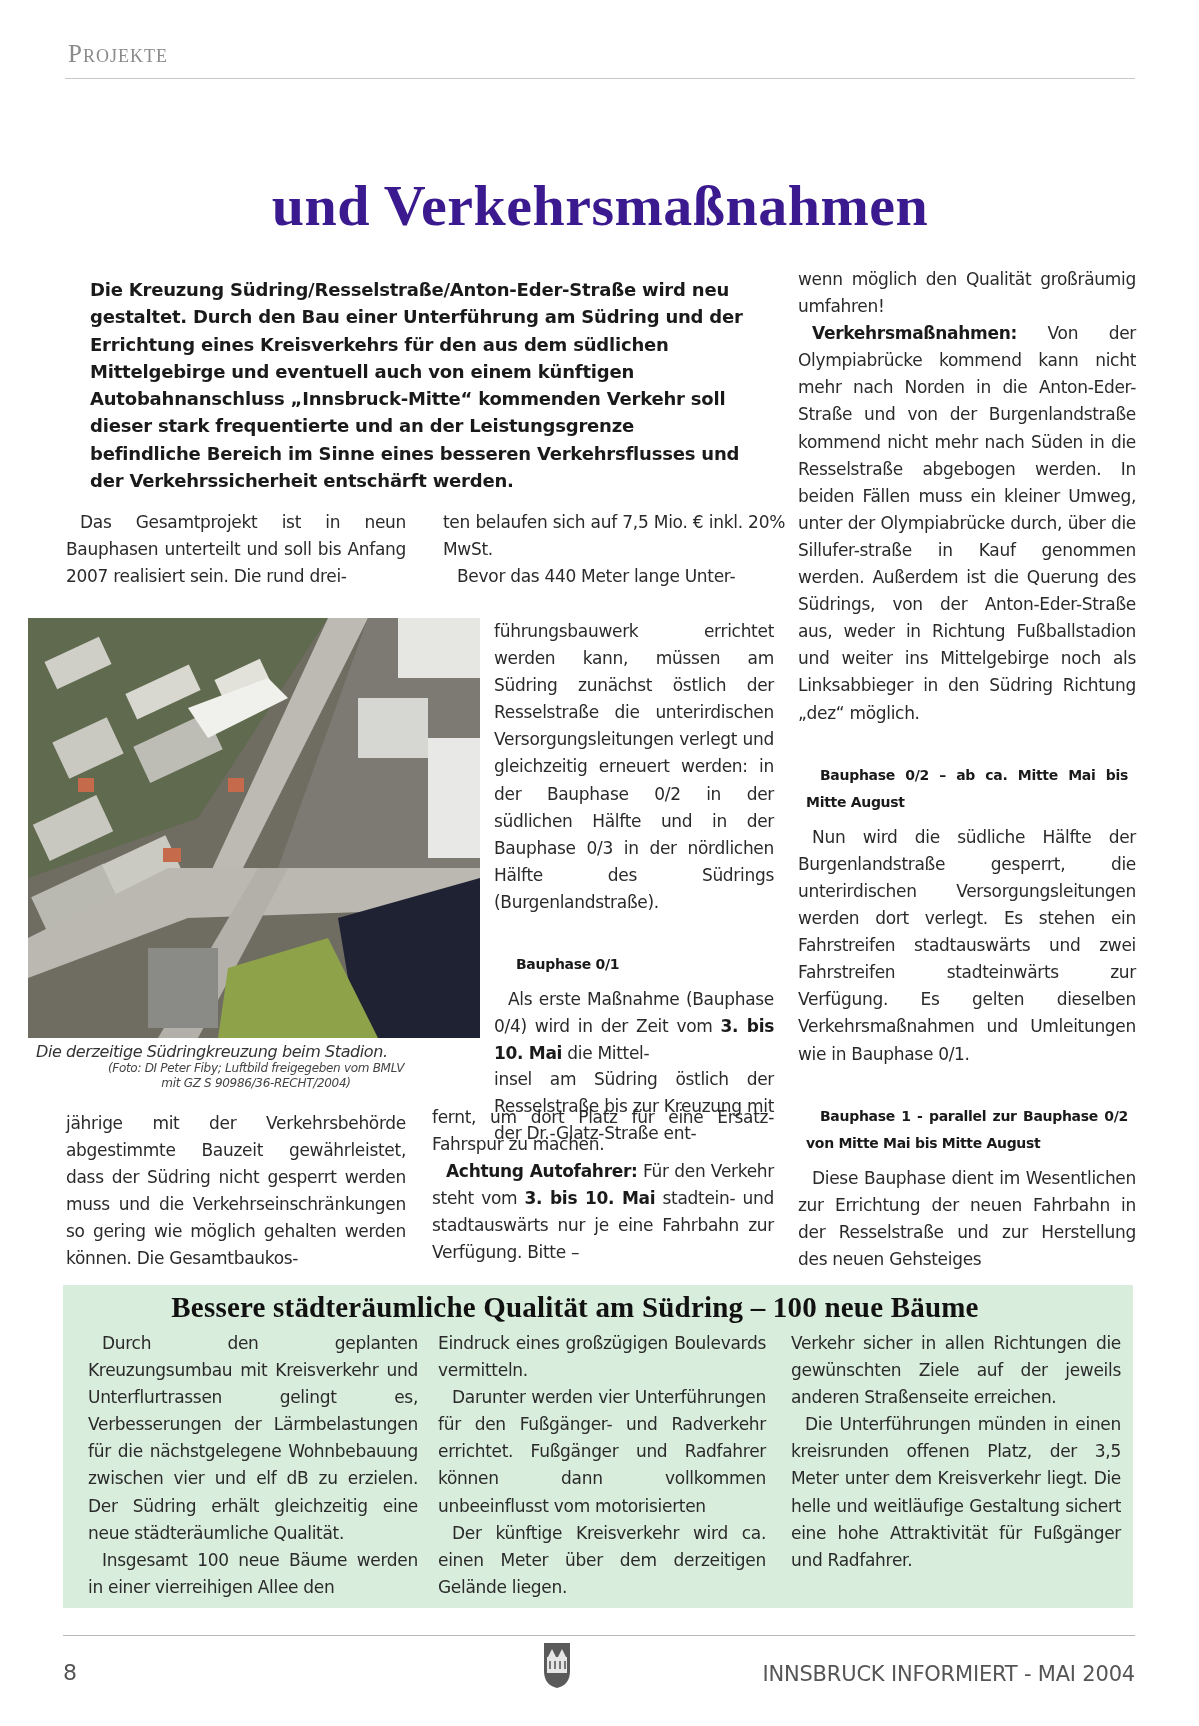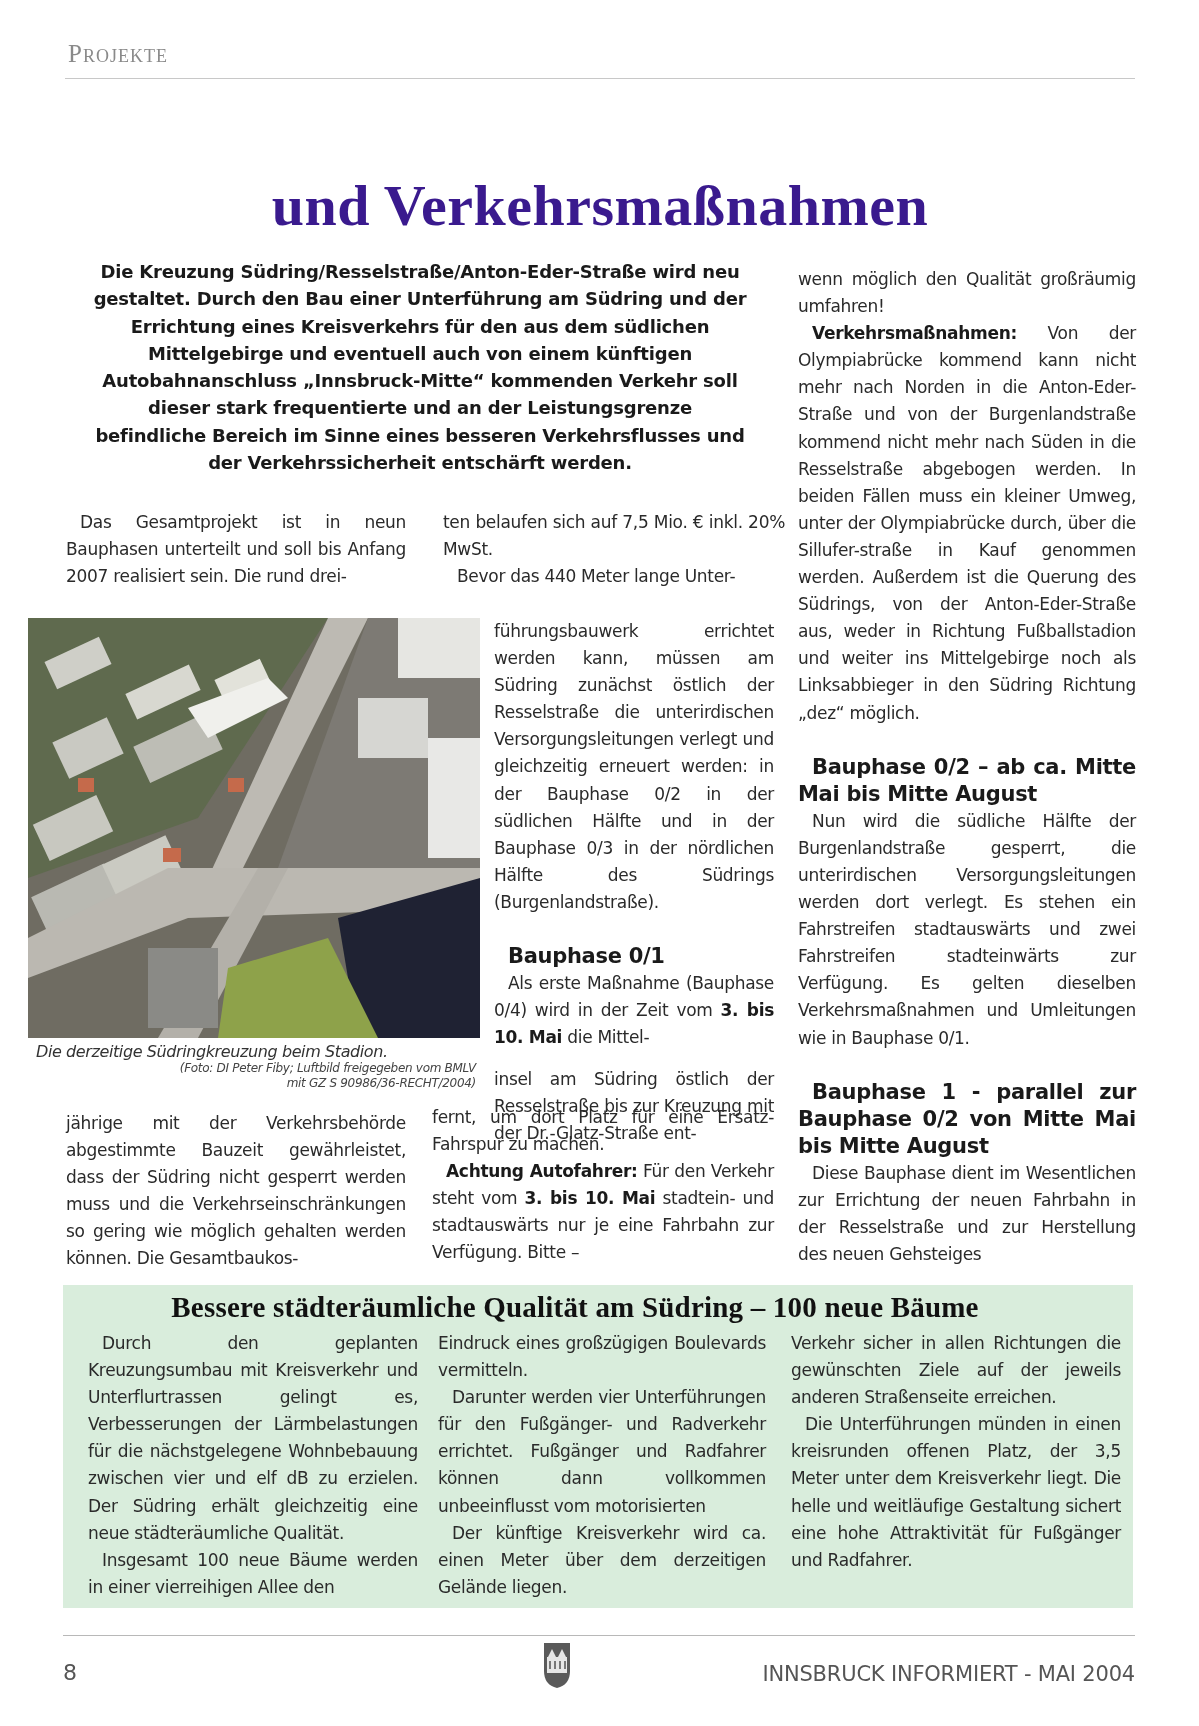--- a/index.html
+++ b/index.html
@@ -5,42 +5,42 @@
   html, body { margin: 0; padding: 0; background: #ffffff; }
   body { width: 1199px; height: 1726px; position: relative; overflow: hidden;
          font-family: "DejaVu Sans", sans-serif; color: #222; }
   .abs { position: absolute; }
   .section-label { left: 68px; top: 40px; font-family: "Liberation Serif", serif;
     font-size: 25px; letter-spacing: 1px; color: #8a8a8a; font-variant: small-caps; }
   .top-rule { left: 65px; top: 78px; width: 1070px; height: 1px; background: #c8c8c8; }
   .title { left: 60px; top: 110px; width: 1080px; text-align: center;
     font-family: "Liberation Serif", serif; font-weight: bold; font-size: 58px;
     line-height: 64px; color: #3a1a8e; letter-spacing: 0.5px; }
-  .lead { left: 90px; top: 258px; width: 660px; text-align: center;
+  .lead { left: 90px; top: 276px; width: 660px; text-align: left;
     font-family: "DejaVu Sans", sans-serif; font-weight: bold; font-size: 18px;
     line-height: 27.3px; color: #1a1a1a; letter-spacing: -0.2px; }
   .body { font-family: "DejaVu Sans", sans-serif; font-size: 17px; line-height: 27.1px;
     color: #2a2a2a; text-align: justify; letter-spacing: -0.3px; }
   .body p { margin: 0; text-indent: 14px; }
   .body p.noind { text-indent: 0; }
-  .body h4 { margin: 0; font-size: 21px; font-weight: bold; text-indent: 14px; color: #1a1a1a; }
+  .body h4 { margin: 8px; font-size: 14px; font-weight: bold; text-indent: 14px; color: #1a1a1a; }
   .body b { color: #1a1a1a; }
   .gap { height: 27px; }
   .col1a { left: 66px; top: 509px; width: 340px; }
   .col1b { left: 66px; top: 1110px; width: 340px; }
   .col2a { left: 432px; top: 509px; width: 342px; margin-left: 11px; }
   .col2b { left: 494px; top: 618px; width: 280px; }
   .col2c { left: 494px; top: 1021px; width: 280px; margin-top: 45px; }
   .col2d { left: 432px; top: 1104px; width: 342px; }
   .col3 { left: 798px; top: 266px; width: 338px; }
   .photo { left: 28px; top: 618px; width: 452px; height: 420px; overflow: hidden;
     background: #7a7a70; }
   .caption { left: 36px; top: 1042px; width: 440px; font-style: italic; }
   .caption .c1 { font-size: 16px; color: #333; font-family: "DejaVu Sans", sans-serif; letter-spacing: -0.4px; }
-  .caption .c2 { font-size: 12px; color: #444; text-align: right; line-height: 15px; letter-spacing: -0.3px; }
+  .caption .c2 { font-size: 12px; color: #444; text-align: center; line-height: 15px; letter-spacing: -0.3px; }
   .green-box { left: 63px; top: 1285px; width: 1070px; height: 323px; background: #d9eddc; }
   .box-title { left: 63px; top: 1291px; width: 1024px; text-align: center;
     font-family: "Liberation Serif", serif; font-weight: bold; font-size: 29px; color: #111; letter-spacing: 0.2px; }
   .bcol1 { left: 88px; top: 1330px; width: 330px; }
   .bcol2 { left: 438px; top: 1330px; width: 328px; }
   .bcol3 { left: 791px; top: 1330px; width: 330px; }
   .bot-rule { left: 63px; top: 1635px; width: 1072px; height: 1px; background: #b8b8b8; }
   .page-num { left: 63px; top: 1660px; font-size: 22px; color: #555; font-family: "DejaVu Sans", sans-serif; }
   .coat { left: 543px; top: 1641px; width: 28px; height: 48px; }
   .footer-title { left: 720px; top: 1662px; width: 415px; text-align: right;

